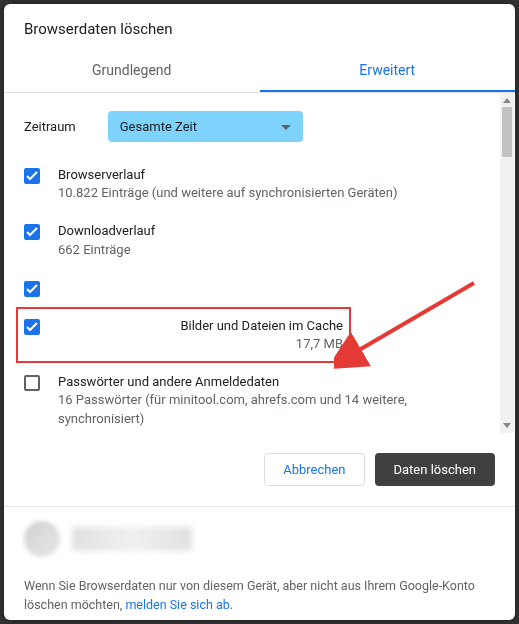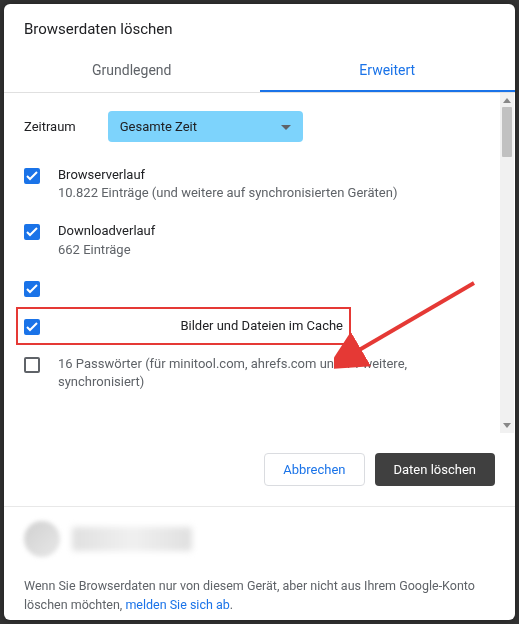--- a/index.html
+++ b/index.html
@@ -239,28 +239,30 @@
       </div>
 
       <div class="item highlighted">
         <div class="checkbox checked">
           <svg width="12" height="10" viewBox="0 0 12 10">
               <path d="M1 5 L4 8 L11 1" stroke="#fff" stroke-width="2" fill="none"></path>
             </svg>
         </div>
         <div class="item-text">
           <div class="item-title">Bilder und Dateien im Cache</div>
+          <div class="item-sub">17,7 MB</div>
         </div>
       </div>
 
       <div class="item">
         <div class="checkbox">
           
         </div>
         <div class="item-text">
+          <div class="item-title">Passwörter und andere Anmeldedaten</div>
           <div class="item-sub">16 Passwörter (für minitool.com, ahrefs.com und 14 weitere, synchronisiert)</div>
         </div>
       </div>
 
     </div>
 
     <div class="scrollbar-track">
       <div class="scroll-arrow up">
         <svg width="8" height="6" viewBox="0 0 8 6">
             <path d="M0 6 L4 1 L8 6 Z" fill="#888"></path>

